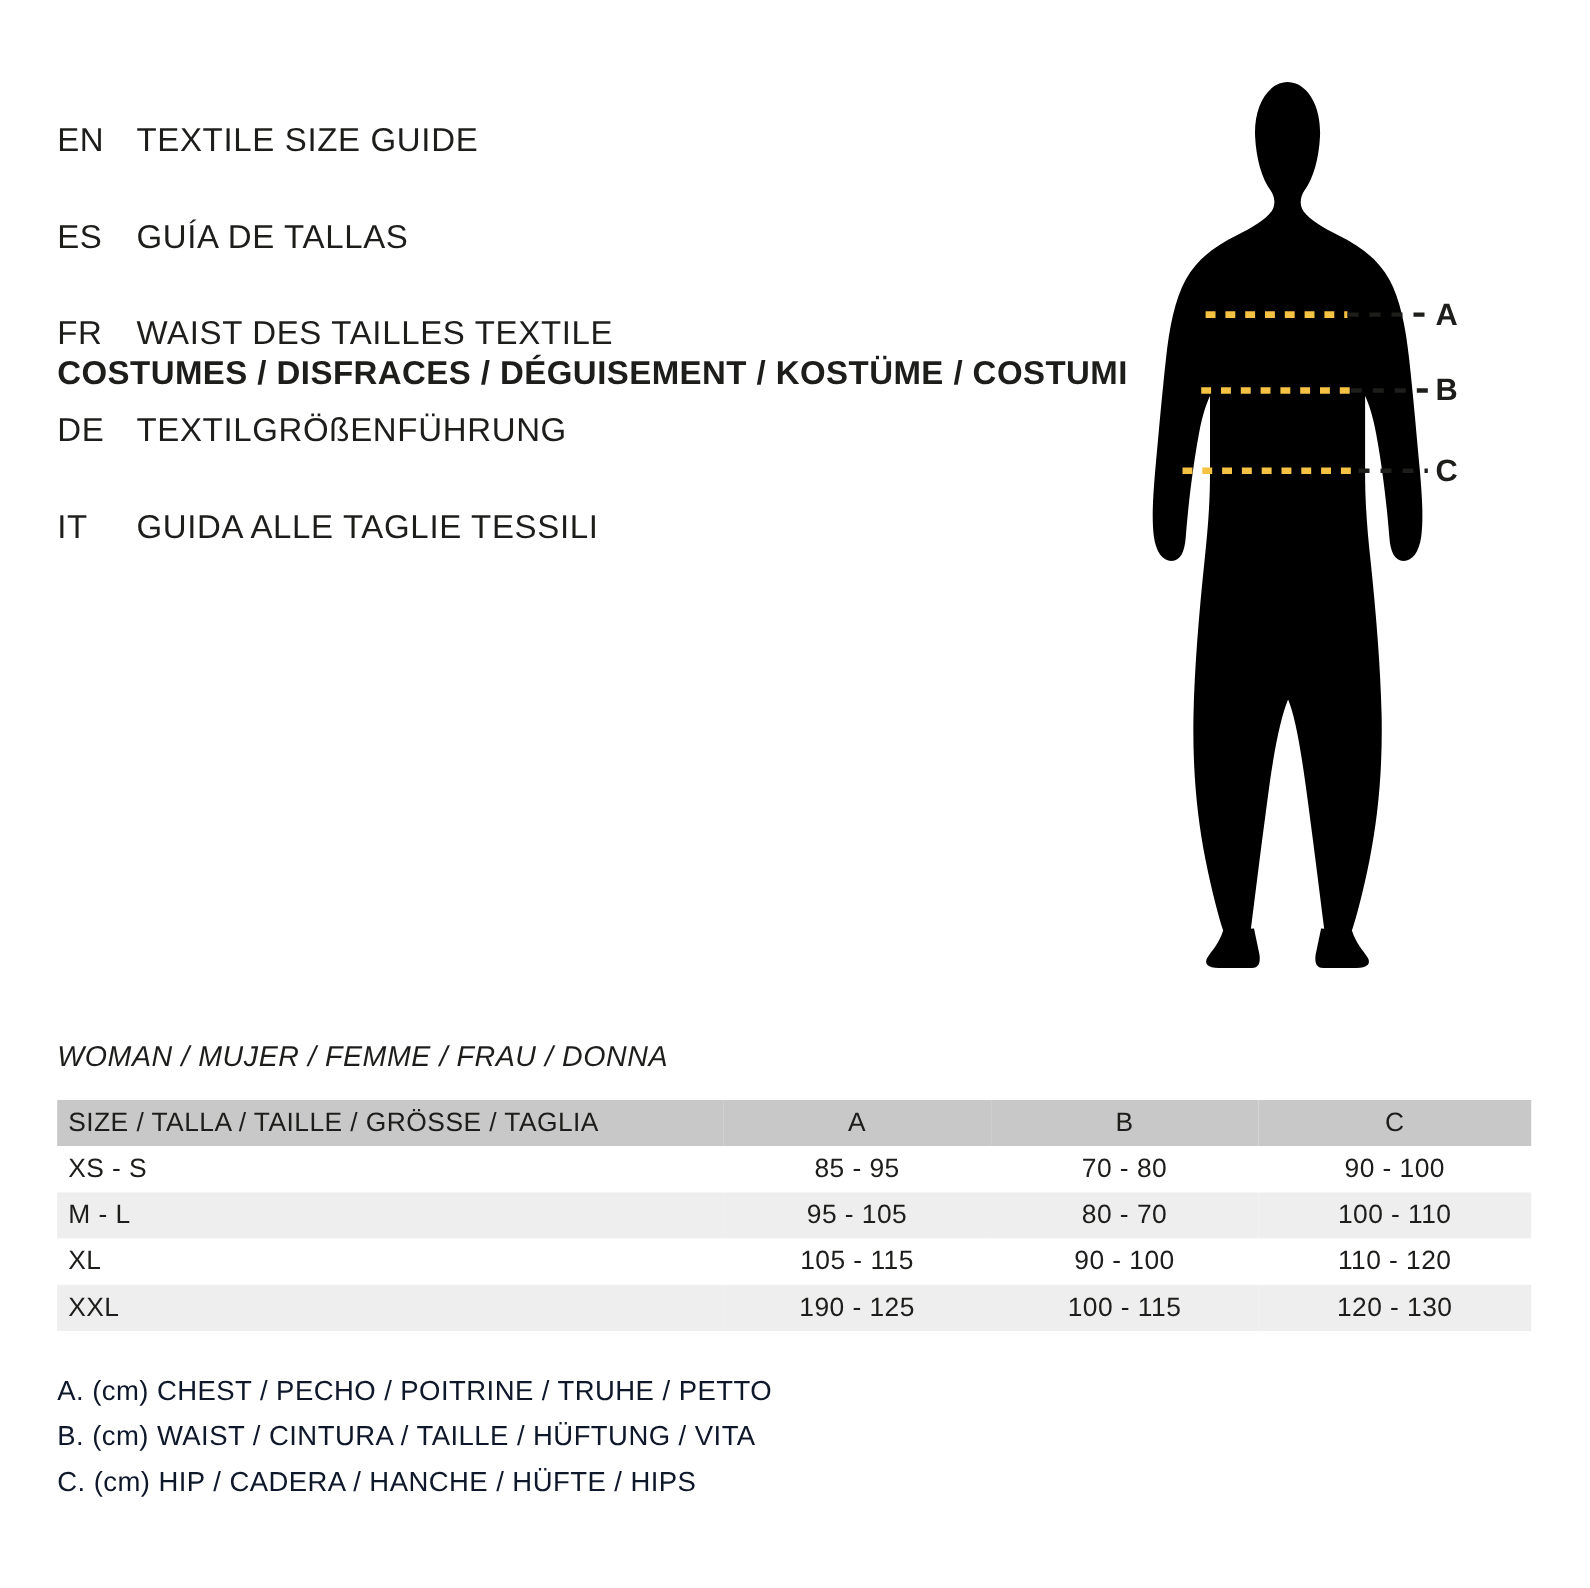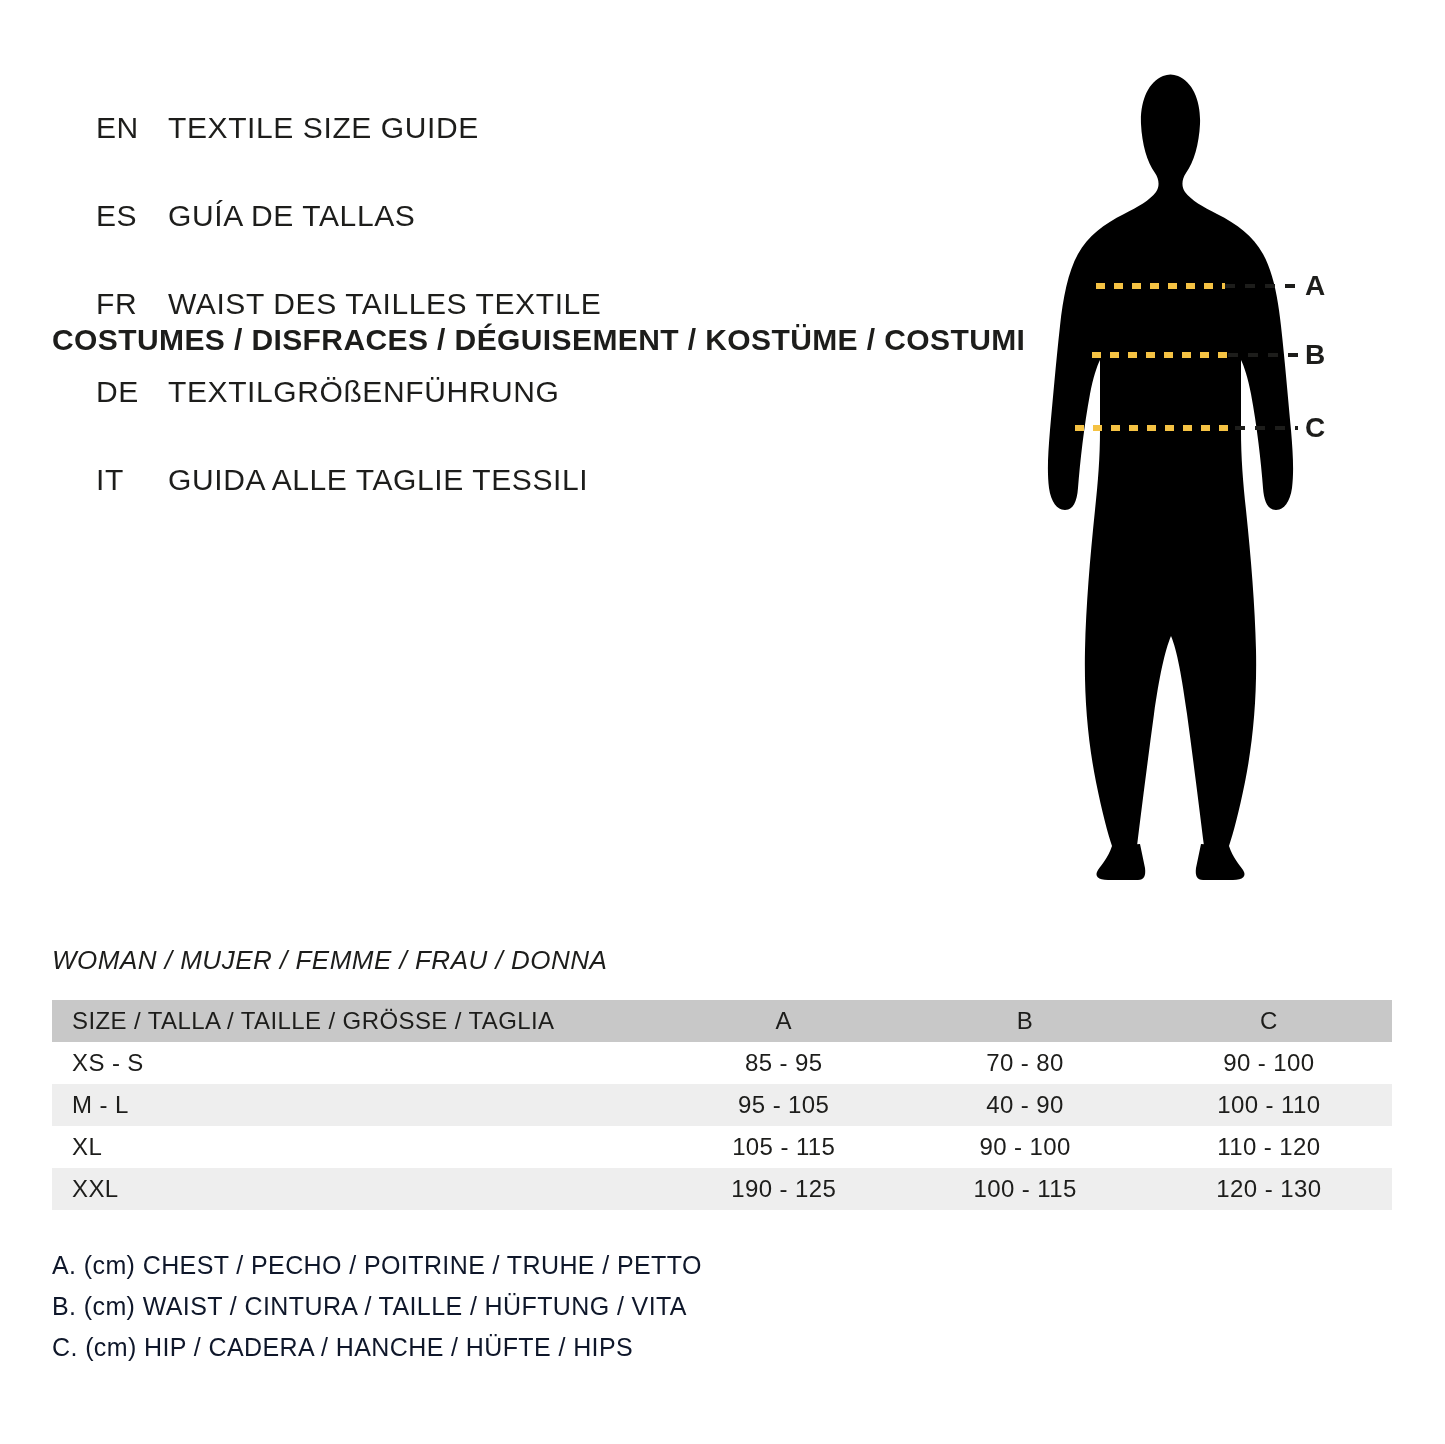--- a/index.html
+++ b/index.html
@@ -27,21 +27,20 @@
     display: flex;
     align-items: baseline;
     font-size: 30px;
     line-height: 44px;
     letter-spacing: 0.6px;
     color: #1d1d1b;
   }
   .lang-code {
     width: 72px;
     flex: 0 0 72px;
-    margin-left: 44px;
   }
   .lang-text {
     flex: 1 1 auto;
     margin-top: 44px;
   }
 
   .section-title {
     position: absolute;
     left: 52px;
     top: 323px;
@@ -87,21 +86,21 @@
   table.size-table th,
   table.size-table td {
     padding: 7px 0 7px 0;
     font-weight: normal;
     text-align: center;
     letter-spacing: 0.4px;
   }
   table.size-table th.label-col,
   table.size-table td.label-col {
     text-align: left;
-    padding-left: 20px;
+    padding-left: 10px;
     width: 600px;
   }
   table.size-table thead tr {
     background: #c8c8c8;
   }
   table.size-table tbody tr.row-odd {
     background: #ffffff;
   }
   table.size-table tbody tr.row-even {
     background: #eeeeee;
@@ -234,21 +233,21 @@
   <tbody>
     <tr class="row-odd">
       <td class="label-col">XS - S</td>
       <td class="col-a">85 - 95</td>
       <td class="col-b">70 - 80</td>
       <td class="col-c">90 - 100</td>
     </tr>
     <tr class="row-even">
       <td class="label-col">M - L</td>
       <td class="col-a">95 - 105</td>
-      <td class="col-b">40 - 90</td>
+      <td class="col-b">80 - 70</td>
       <td class="col-c">100 - 110</td>
     </tr>
     <tr class="row-odd">
       <td class="label-col">XL</td>
       <td class="col-a">105 - 115</td>
       <td class="col-b">90 - 100</td>
       <td class="col-c">110 - 120</td>
     </tr>
     <tr class="row-even">
       <td class="label-col">XXL</td>

